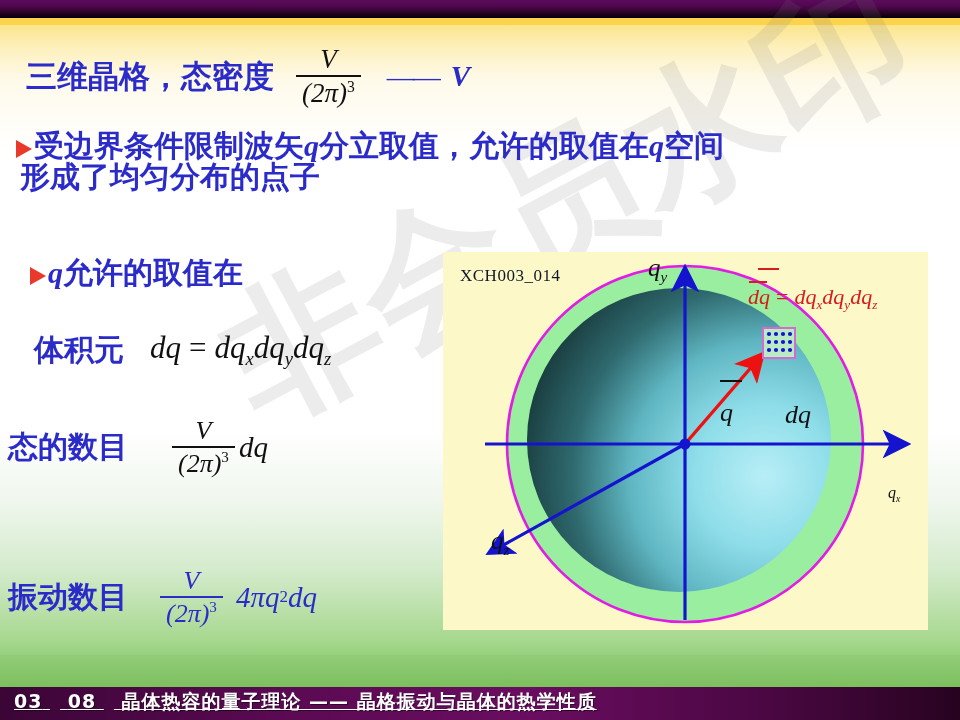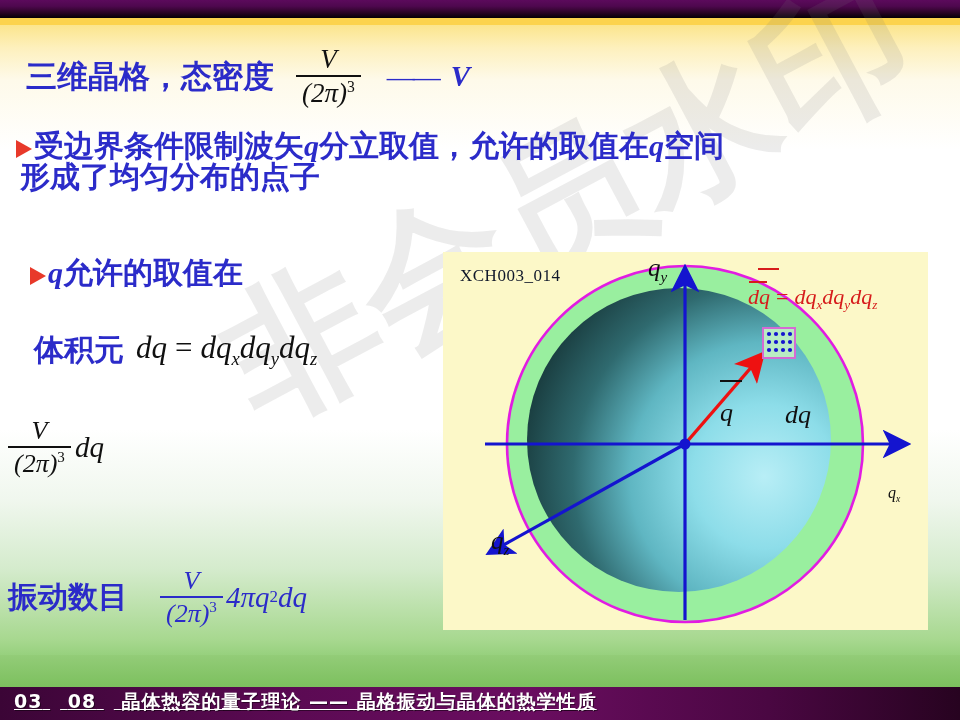--- a/index.html
+++ b/index.html
@@ -138,21 +138,21 @@
   }
 
   #bullet1 { left: 16px; top: 131px; width: 920px; }
   #bullet1 .l1 { font-size: 30px; line-height: 1.02; white-space: nowrap; }
   #bullet1 .l2 { font-size: 30px; line-height: 1.02; margin-left: 4px; }
 
   #bullet2 { left: 30px; top: 258px; }
   #bullet2 .l1 { font-size: 30px; line-height: 1.0; white-space: nowrap; }
 
   #voliline { left: 34px; top: 330px; display:flex; align-items:center; }
-  #voliline .lab { font-size: 30px; margin-right: 12px; }
+  #voliline .lab { font-size: 30px; margin-right: 26px; }
   #voliline .eq  { font-size: 31px; }
 
   #states { left: 8px; top: 418px; display:flex; align-items:center; }
   #states .lab { font-size: 30px; margin-right: 44px; }
   #states .eq  { font-size: 30px; display:flex; align-items:center; }
 
   #qrange { left: 8px; top: 512px; font-size: 32px; }
 
   #vib { left: 8px; top: 568px; display:flex; align-items:center; }
   #vib .lab { font-size: 30px; margin-right: 32px; }
@@ -259,40 +259,41 @@
       <span class="bullet-arrow"></span><span class="mi blue" style="font-weight:bold;">q</span><span class="cn blue">允许的取值在</span>
     </div>
   </div>
 
   <div class="layer" id="voliline">
     <span class="lab cn blue">体积元</span>
     <span class="eq black mi"><span>dq</span><span style="font-style:normal; padding:0 8px;">=</span><span>dq</span><sub class="e">x</sub><span>dq</span><sub class="e">y</sub><span>dq</span><sub class="e">z</sub></span>
   </div>
 
   <div class="layer" id="states">
+    <span class="lab cn blue">态的数目</span>
     <span class="eq black">
       <span class="frac" style="font-size:26px;">
         <span class="num mi">V</span>
         <span class="bar"></span>
         <span class="den"><span class="mi">(2π)</span><sup class="e">3</sup></span>
       </span>
       <span class="mi" style="font-size:29px; margin-left:4px;">dq</span>
     </span>
   </div>
 
 
   <div class="layer" id="vib">
     <span class="lab cn blue">振动数目</span>
     <span class="eq blue">
       <span class="frac" style="font-size:26px;">
         <span class="num mi">V</span>
         <span class="bar"></span>
         <span class="den"><span class="mi">(2π)</span><sup class="e">3</sup></span>
       </span>
-      <span class="mi" style="font-size:29px; margin-left:3px;">4πq</span>
+      <span class="mi" style="font-size:29px; margin-left:13px;">4πq</span>
         <sup class="e" style="font-size:17px;">2</sup>
         <span class="mi" style="font-size:29px;">dq</span>
     </span>
   </div>
 
   <div id="figure">
 
     <svg width="485" height="378" viewBox="0 0 485 378" style="position:absolute; left:0; top:0;">
       <defs>
         <radialGradient id="sphereGrad" cx="78%" cy="62%" r="85%">

